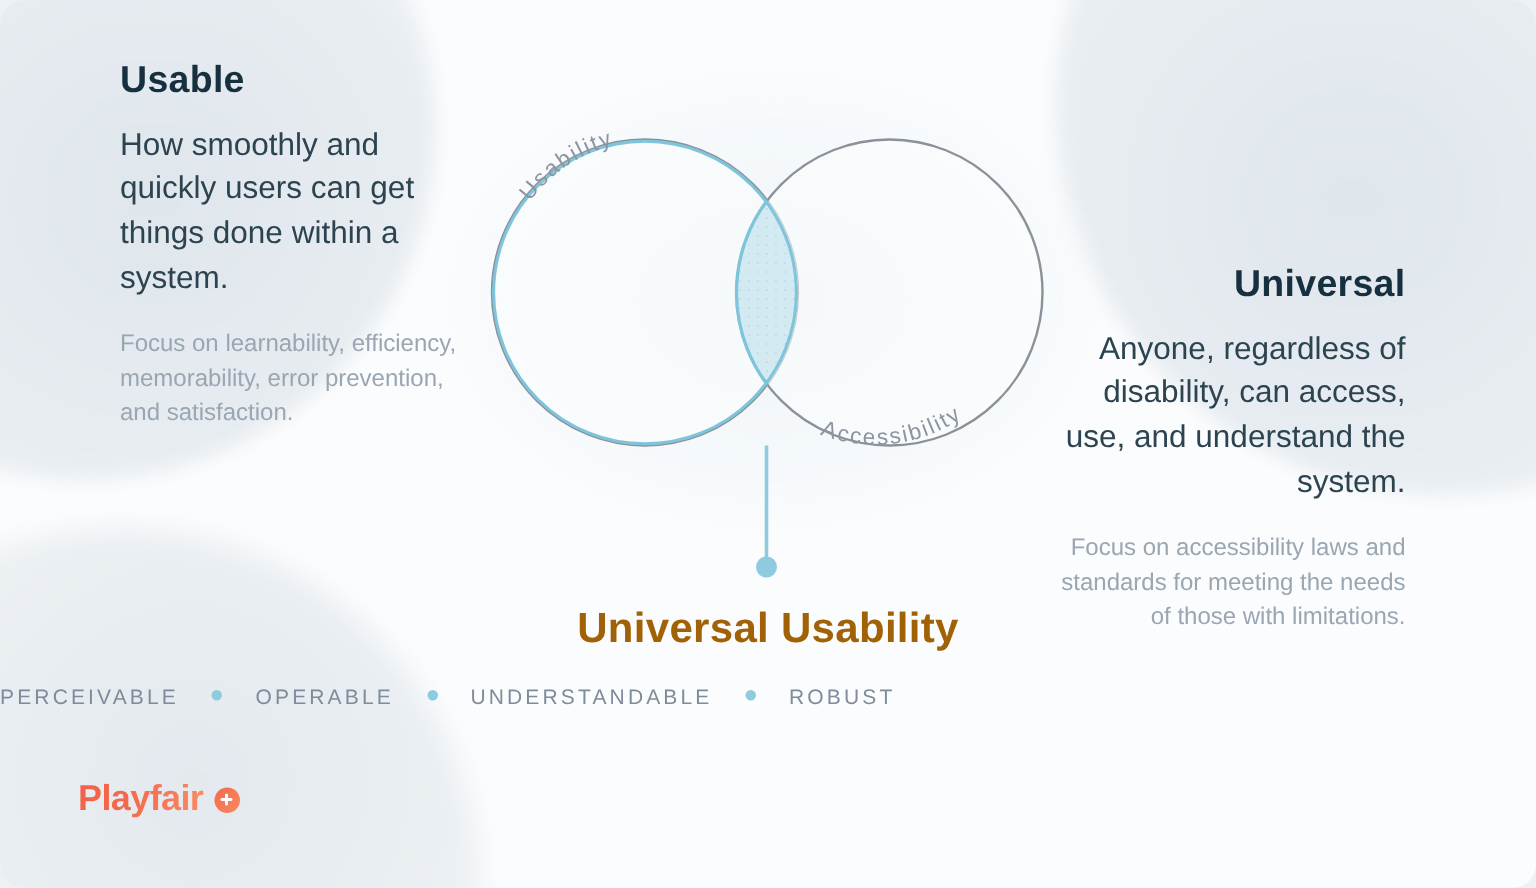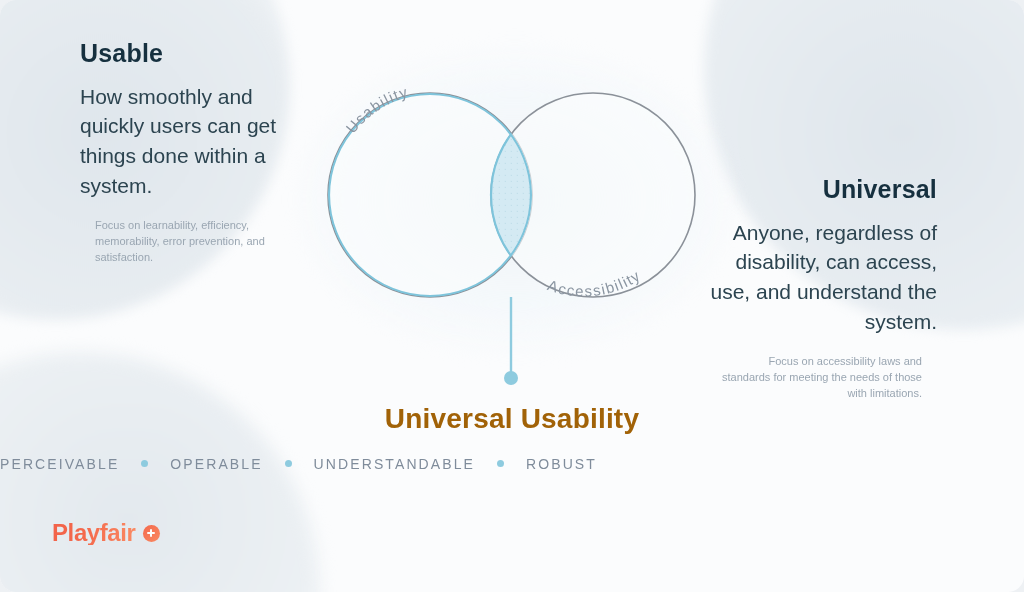--- a/index.html
+++ b/index.html
@@ -71,24 +71,24 @@
     margin: 0 0 14px 0;
     line-height: 1.1;
   }
   .col-lead {
     font-size: 21px;
     line-height: 1.42;
     color: #2c4450;
     margin: 0 0 17px 0;
   }
   .col-sub {
-    font-size: 11px;
+    font-size: 16px;
     line-height: 1.45;
     color: #9aa6b2;
-    margin: 15px;
+    margin: 0;
   }
 
   
   #venn {
     position: absolute;
     left: 300px;
     top: 60px;
     width: 430px;
     height: 340px;
     z-index: 3;

